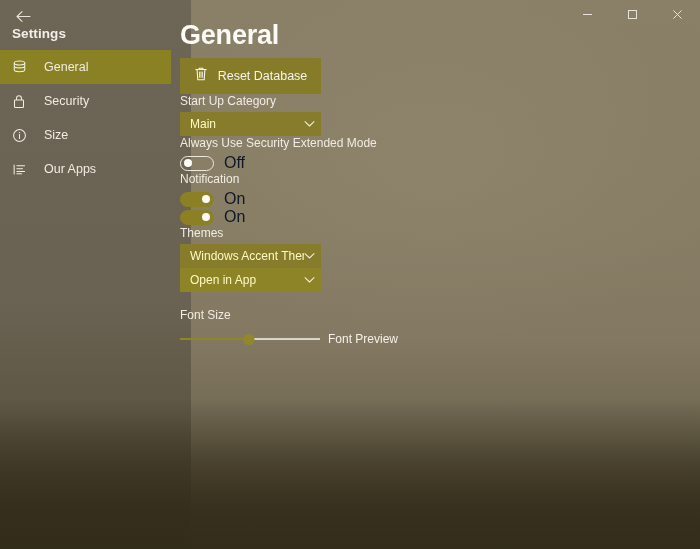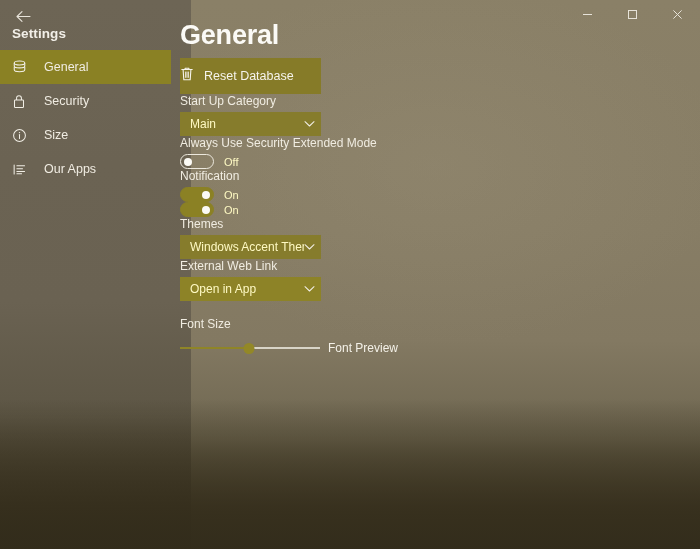--- a/index.html
+++ b/index.html
@@ -133,20 +133,21 @@
     width: 340px;
   }
 
   
   .reset-btn {
     width: 141px;
     height: 36px;
     background: #867b28;
     display: flex;
     align-items: center;
+    justify-content: center;
     gap: 10px;
     cursor: pointer;
     color: #f6f4ec;
   }
   .reset-btn .btn-label { font-size: 12.5px; }
 
   
   .field-label {
     font-size: 12px;
     color: #f0ece1;
@@ -203,22 +204,22 @@
     position: absolute;
     top: 50%;
     transform: translateY(-50%);
     width: 8px; height: 8px;
     border-radius: 50%;
     background: #fbfaf5;
   }
   .switch.off .knob { left: 3px; }
   .switch.on .knob { right: 3px; }
   .switch-state {
-    font-size: 11px;
-    color: #fef9c3;
+    font-size: 16px;
+    color: #0f172a;
   }
 
   
   .slider-row {
     display: flex;
     align-items: center;
     gap: 0;
     margin-top: 8px;
   }
   .slider {
@@ -405,21 +406,20 @@
           <span class="combo-value">Windows Accent Theme</span>
           <span class="chev">
             <svg width="11" height="8" viewBox="0 0 11 8" fill="none">
               <path d="M1 1.7L5.5 6 10 1.7" stroke="currentColor" stroke-width="1.05" stroke-linecap="round" stroke-linejoin="round"></path>
             </svg>
           </span>
         </div>
       </div>
 
       <div class="group">
-        <div class="field-label">External Web Link</div>
         <div class="combo bright">
           <span class="combo-value">Open in App</span>
           <span class="chev">
             <svg width="11" height="8" viewBox="0 0 11 8" fill="none">
               <path d="M1 1.7L5.5 6 10 1.7" stroke="currentColor" stroke-width="1.05" stroke-linecap="round" stroke-linejoin="round"></path>
             </svg>
           </span>
         </div>
       </div>
 

